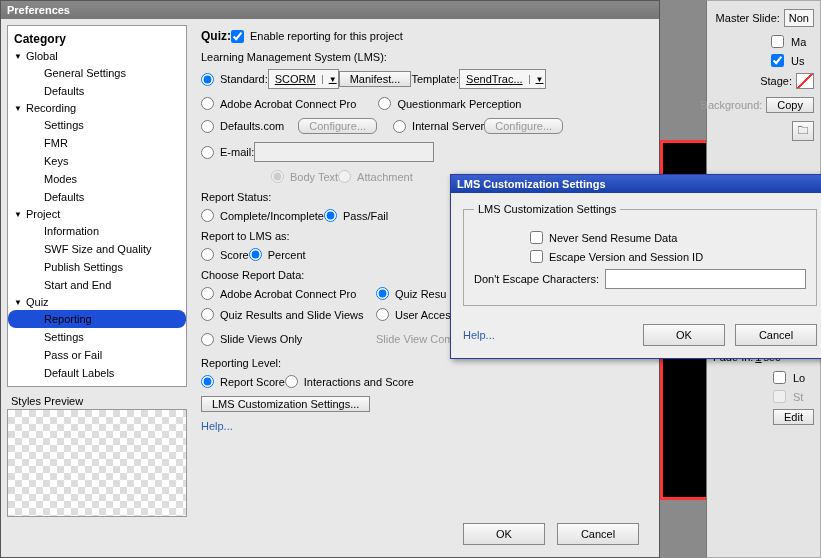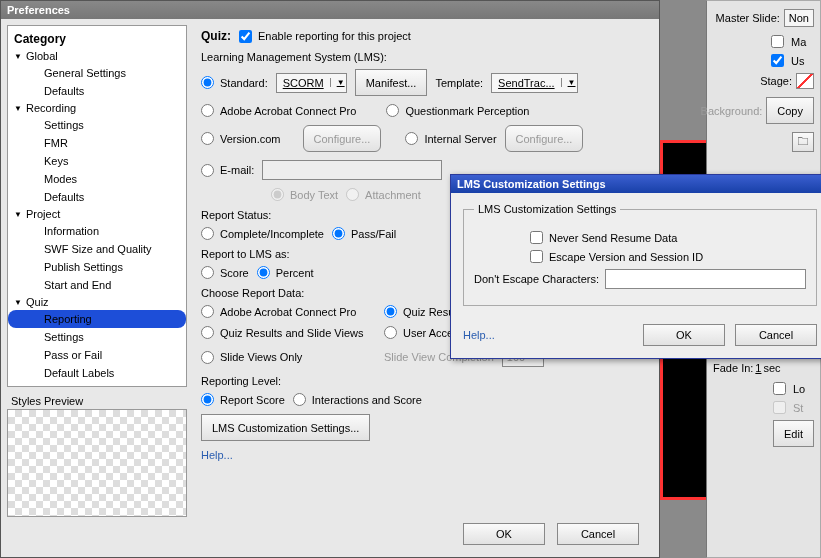--- a/index.html
+++ b/index.html
@@ -19,31 +19,31 @@
 .styles-preview { width: 180px; margin-top: 6px; }
 .styles-preview .sp-label { padding: 2px 4px; }
 .styles-preview .sp-grid { border: 1px solid #999; height: 108px; background-image:
   linear-gradient(45deg,#ddd 25%,transparent 25%,transparent 75%,#ddd 75%),
   linear-gradient(45deg,#ddd 25%,#fff 25%,#fff 75%,#ddd 75%);
   background-size: 14px 14px; background-position: 0 0, 7px 7px; }
 
 .left-col { display: flex; flex-direction: column; }
 
 .content { flex: 1; padding: 4px 8px 0 4px; }
-.row { display: flex; align-items: center; gap: 8px; margin-bottom: 8px; flex-wrap: wrap; }
+.row { display: flex; align-items: center; gap: 0; margin-bottom: 8px; flex-wrap: wrap; }
 .section-label { margin-top: 6px; margin-bottom: 6px; }
 .row.indent { margin-left: 18px; }
 .bold { font-weight: bold; font-size: 12px; }
 
 input[type=radio], input[type=checkbox] { margin-right: 3px; }
 label { display: inline-flex; align-items: center; gap: 3px; }
 .combo { display: inline-flex; align-items: center; border: 1px solid #888; background: #f6f6f6; height: 20px; }
 .combo span { padding: 0 6px; text-decoration: underline; }
 .combo .arrow { border-left: 1px solid #888; width: 16px; text-align: center; font-size: 8px; }
-button.btn { border: 1px solid #888; background: linear-gradient(#fafafa,#e2e2e2); height: 27px; padding: 0 10px; cursor: pointer; }
+button.btn { border: 1px solid #888; background: linear-gradient(#fafafa,#e2e2e2); height: 16px; padding: 0 10px; cursor: pointer; }
 button.btn:disabled { color: #999; border-radius: 6px; }
 input.txt { border: 1px solid #888; height: 20px; padding: 0 4px; background: #fff; }
 input.txt:disabled { background: #eee; color: #999; }
 .muted { color: #999; }
 a.link { color: #2a5db0; text-decoration: none; cursor: pointer; }
 
 .footer-btns { position: absolute; right: 20px; bottom: 12px; display: flex; gap: 12px; }
 .footer-btns .btn { width: 82px; height: 22px; }
 
 .dialog { position: absolute; left: 450px; top: 174px; width: 380px; background: #eee; border: 1px solid #2a3a9a; box-shadow: 2px 2px 6px rgba(0,0,0,0.4); z-index: 10; }
@@ -185,21 +185,21 @@
             <span>Adobe Acrobat Connect Pro</span>
           </label>
         <label style="margin-left:22px">
             <input type="radio" name="lms" style="">
             <span>Questionmark Perception</span>
           </label>
       </div>
       <div class="row">
         <label>
             <input type="radio" name="lms" style="">
-            <span>Version.com</span>
+            <span>Defaults.com</span>
           </label>
         <button class="btn" disabled="" style="margin-left:14px">Configure...</button>
         <label style="margin-left:16px">
             <input type="radio" name="lms" style="">
             <span>Internal Server</span>
           </label>
         <button class="btn" disabled="">Configure...</button>
       </div>
       <div class="row">
         <label>

